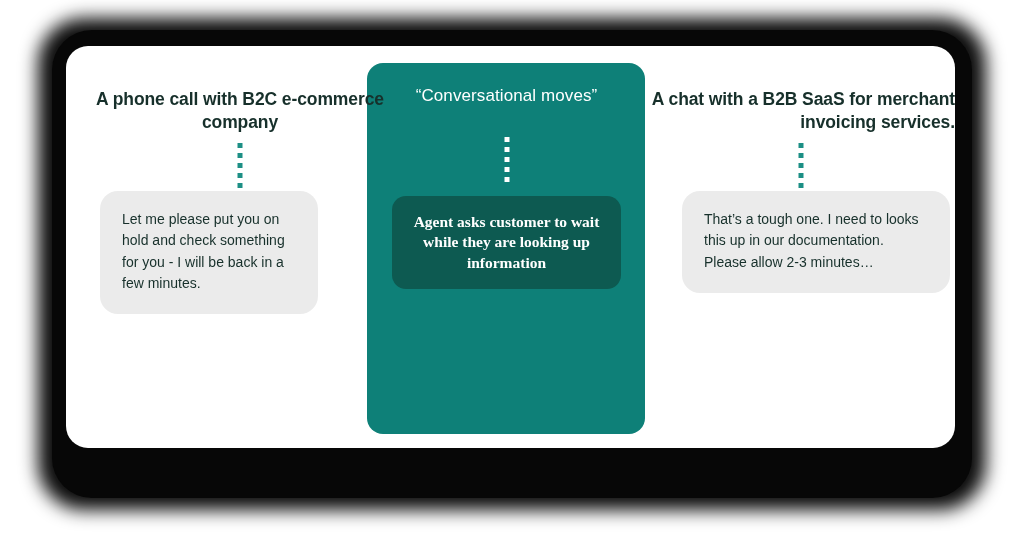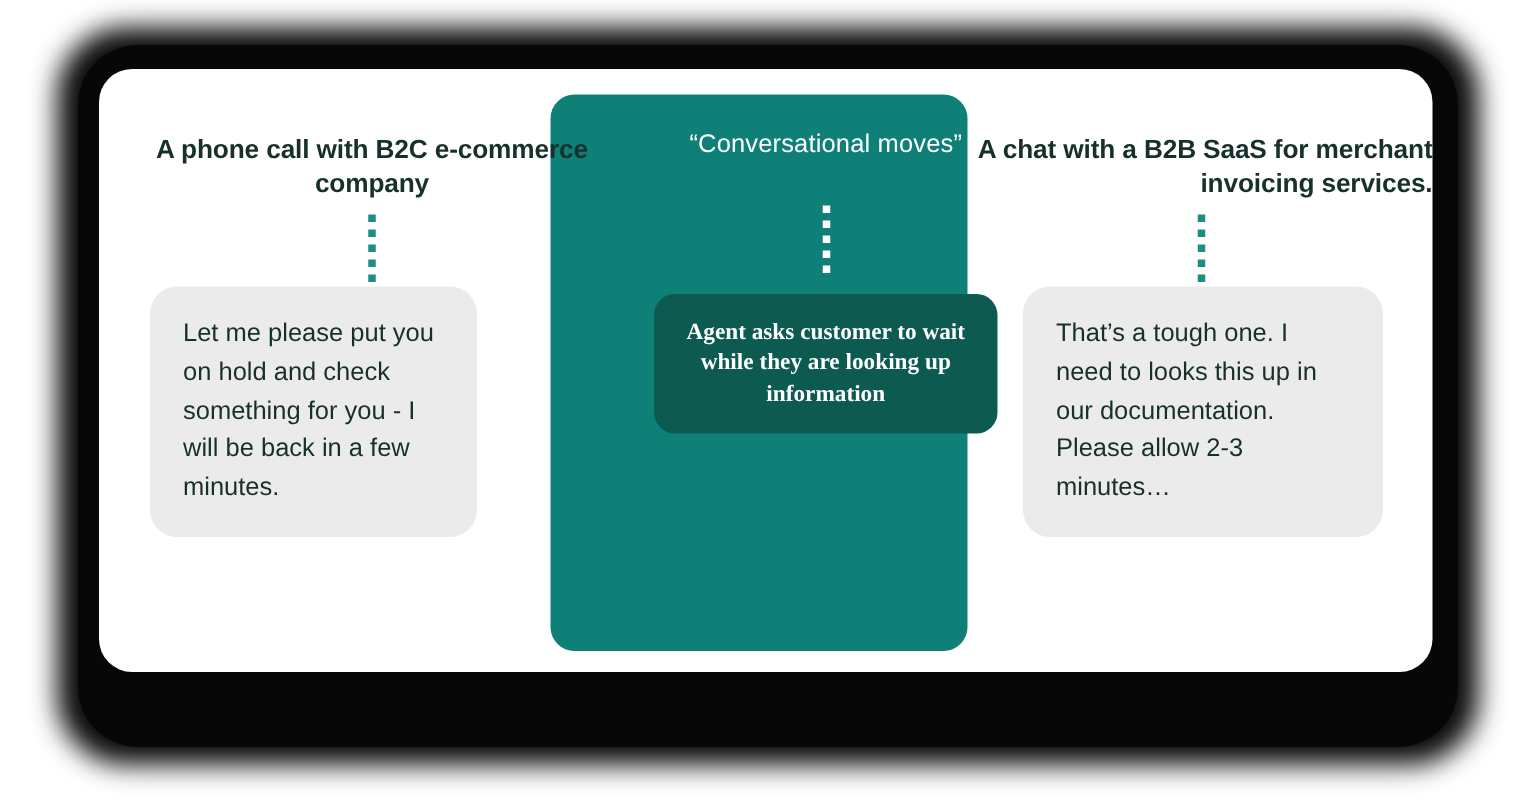--- a/index.html
+++ b/index.html
@@ -52,22 +52,22 @@
     background: #ffffff;
     border-radius: 22px;
   }
 
   
   .col {
     position: absolute;
     top: 0;
     height: 100%;
   }
-  .col-left   { left: 0px;   width: 348px; padding-left: 16px; }
-  .col-center { left: 301px; width: 279px; margin-left: 44px; }
+  .col-left   { left: 0px;   width: 348px; }
+  .col-center { left: 301px; width: 279px; }
   .col-right  { left: 581px; width: 308px; }
 
   
   .teal-panel {
     position: absolute;
     left: 301px;
     top: 17px;
     width: 278px;
     height: 371px;
     background: #0e8078;
@@ -116,34 +116,34 @@
     background: #1c8f85;
   }
   .dots.center-d .dot { background: #ffffff; }
 
   
   .bubble {
     position: absolute;
     background: #ebebeb;
     border-radius: 18px;
     color: #17302b;
-    font-size: 17px;
+    font-size: 14px;
     line-height: 1.52;
     padding: 18px 22px 20px 22px;
     box-sizing: border-box;
   }
   .bubble.left-b {
     left: 34px;
     top: 145px;
     width: 218px;
   }
   .bubble.right-b {
     left: 35px;
     top: 145px;
-    width: 240px;
+    width: 268px;
   }
 
   
   .dark-card {
     position: absolute;
     left: 25px;
     top: 150px;
     width: 229px;
     height: 93px;
     background: #0d5a51;

